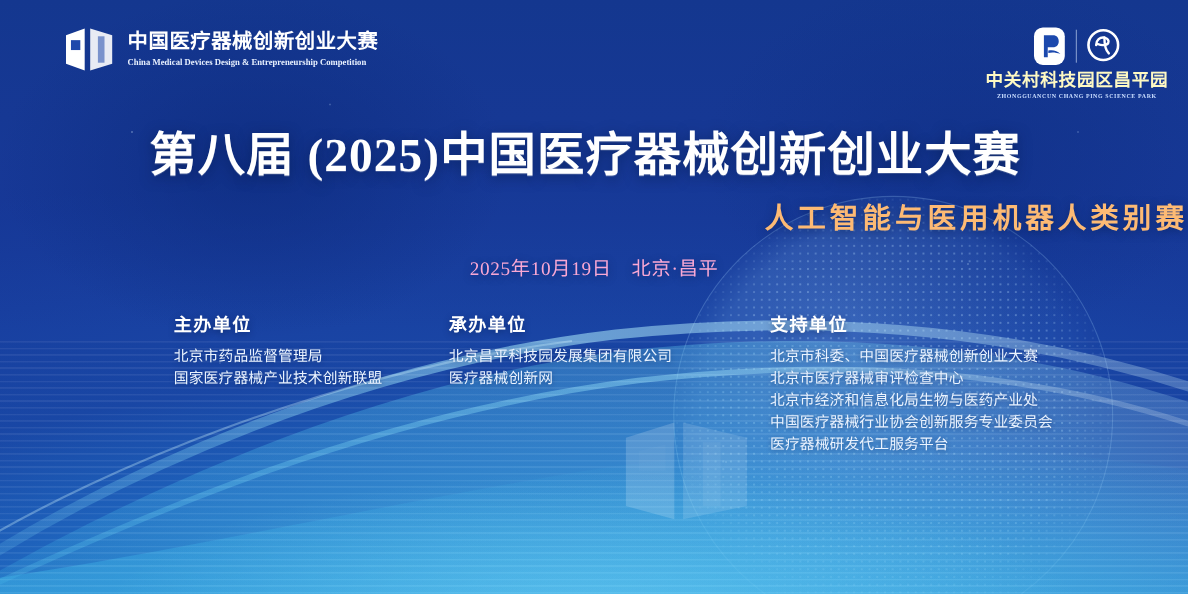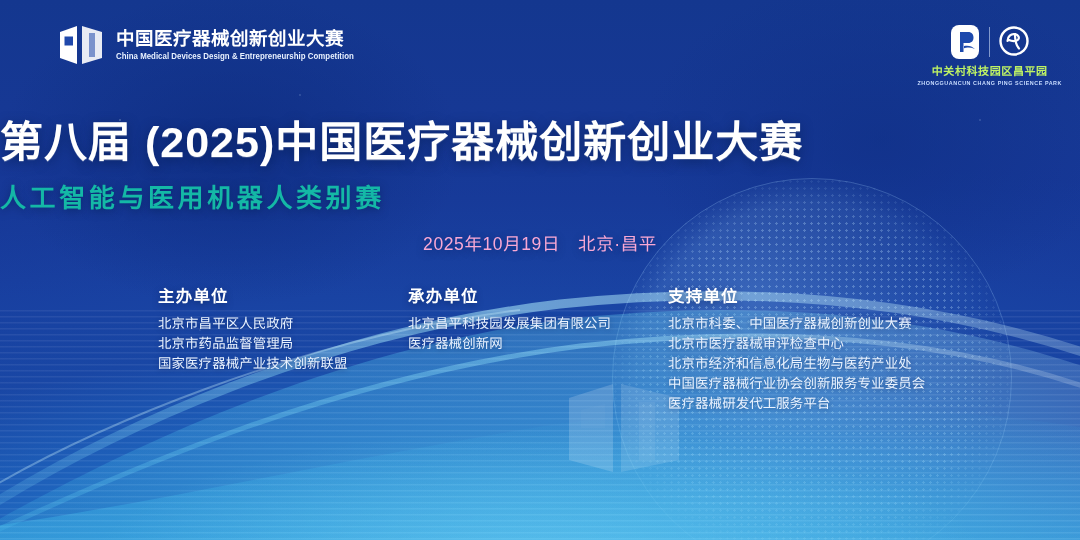--- a/index.html
+++ b/index.html
@@ -8,21 +8,21 @@
     padding: 0;
     background: #0b2a6b;
   }
   * { box-sizing: border-box; }
 
   .stage {
     position: relative;
     width: 1080px;
     height: 540px;
     overflow: hidden;
-    font-family: Liberation Sans, sans-serif;
+    font-family: Liberation Serif, serif;
     background: #1a3f9e;
     user-select: none;
   }
 
   
   .bg-base {
     position: absolute; inset: 0;
     background:
       radial-gradient(140% 90% at 50% 118%, #6fd0f2 0%, #41b4e8 12%, #2a8fd6 26%, #1f63bd 45%, #1a47a6 62%, #16379a 100%);
   }
@@ -131,57 +131,57 @@
     line-height: 1.1; white-space: nowrap; transform: scaleX(.96); transform-origin: left center;
   }
 
   .hdr-right {
     position: absolute; right: 18px; top: 22px;
     display: flex; flex-direction: column; align-items: center; gap: 4px;
   }
   .hdr-right .marks { display: flex; align-items: center; gap: 9px; height: 40px; }
   .hdr-right .divider { width: 1px; height: 30px; background: rgba(220,235,255,.55); }
   .zgc-cn {
-    font-size: 11px; font-weight: 700; color: #bef264; letter-spacing: .6px;
+    font-size: 16px; font-weight: 700; color: #fef9c3; letter-spacing: .6px;
     white-space: nowrap; line-height: 1;
   }
   .zgc-en {
     font-size: 5.4px; font-weight: 700; color: #c8dcff; letter-spacing: .55px;
     white-space: nowrap; line-height: 1;
   }
 
   
   .title-main {
     position: absolute; left: 0; right: 16px; top: 118px;
-    text-align: left;
+    text-align: center;
     font-size: 43px; font-weight: 700; color: #ffffff;
     letter-spacing: 1px; line-height: 1.12; white-space: nowrap;
     text-shadow: 0 3px 12px rgba(4,24,70,.55), 0 1px 0 rgba(255,255,255,.25);
   }
   .title-sub {
-    position: absolute; left: 0; right: 16px; top: 183px;
-    text-align: left;
-    font-size: 26px; font-weight: 700; color: #14b8a6;
+    position: absolute; left: 0; right: 0; top: 183px;
+    text-align: right;
+    font-size: 26px; font-weight: 700; color: #fdba74;
     letter-spacing: 3.6px; line-height: 1.2; white-space: nowrap;
     text-shadow: 0 2px 9px rgba(4,24,70,.5);
   }
   .title-date {
     position: absolute; left: 0; right: 0; top: 234px;
     text-align: center;
     font-size: 17.5px; font-weight: 400; color: #f9a8d4;
     letter-spacing: .6px; line-height: 1.2; white-space: nowrap;
     text-shadow: 0 2px 8px rgba(4,24,70,.45);
   }
 
   
   .orgs { position: absolute; left: 0; top: 288px; width: 1036px; height: 170px; }
   .org-col { position: absolute; top: 0; }
   .org-col.c1 { left: 158px; }
   .org-col.c2 { left: 408px; }
-  .org-col.c3 { left: 668px; }
+  .org-col.c3 { left: 700px; }
   .org-head {
     font-size: 16.5px; font-weight: 700; color: #ffffff;
     letter-spacing: 1.2px; line-height: 1;
     margin-bottom: 9px; white-space: nowrap;
     text-shadow: 0 2px 7px rgba(4,24,70,.45);
   }
   .org-item {
     font-size: 13.4px; font-weight: 400; color: #eaf3ff;
     line-height: 20px; white-space: nowrap; letter-spacing: .15px;
     text-shadow: 0 1px 5px rgba(4,24,70,.4);
@@ -278,21 +278,20 @@
     <div class="zgc-en">ZHONGGUANCUN CHANG PING SCIENCE PARK</div>
   </div>
 
   <div class="title-main">第八届 (2025)中国医疗器械创新创业大赛</div>
   <div class="title-sub">人工智能与医用机器人类别赛</div>
   <div class="title-date">2025年10月19日　北京·昌平</div>
 
   <div class="orgs">
     <div class="org-col c1">
       <div class="org-head">主办单位</div>
-      <div class="org-item">北京市昌平区人民政府</div>
       <div class="org-item">北京市药品监督管理局</div>
       <div class="org-item">国家医疗器械产业技术创新联盟</div>
     </div>
 
     <div class="org-col c2">
       <div class="org-head">承办单位</div>
       <div class="org-item">北京昌平科技园发展集团有限公司</div>
       <div class="org-item">医疗器械创新网</div>
     </div>
 

